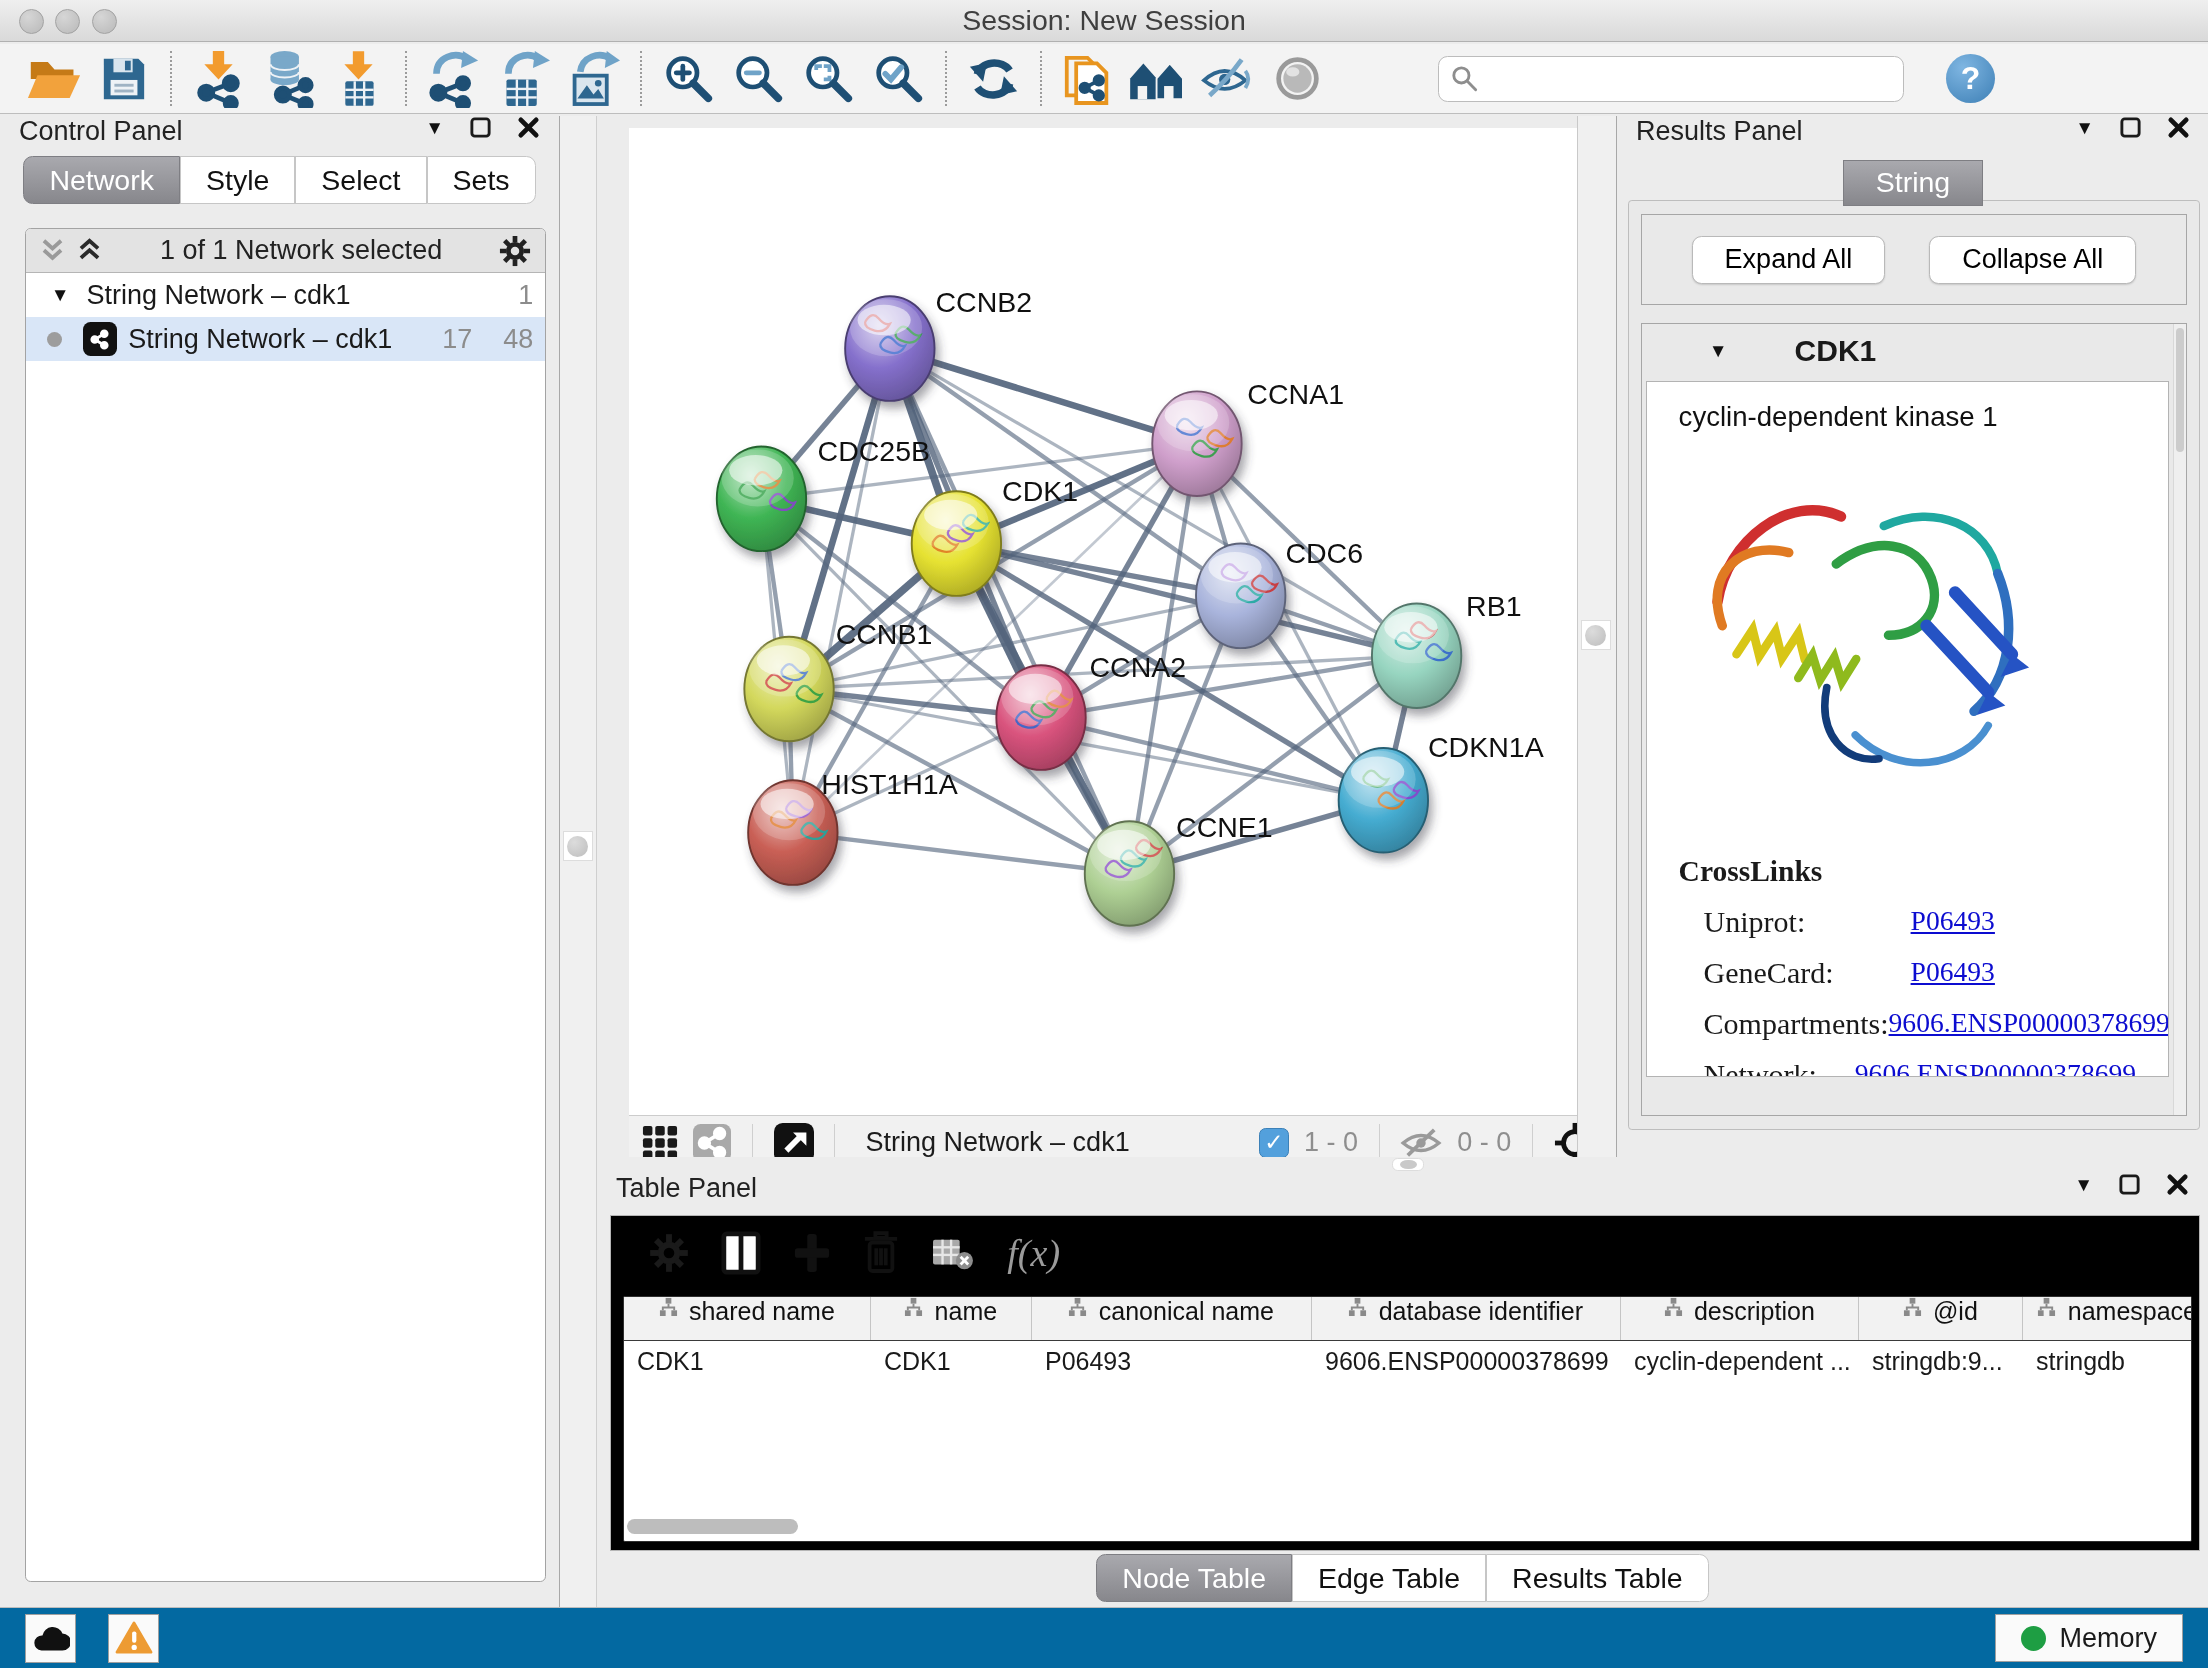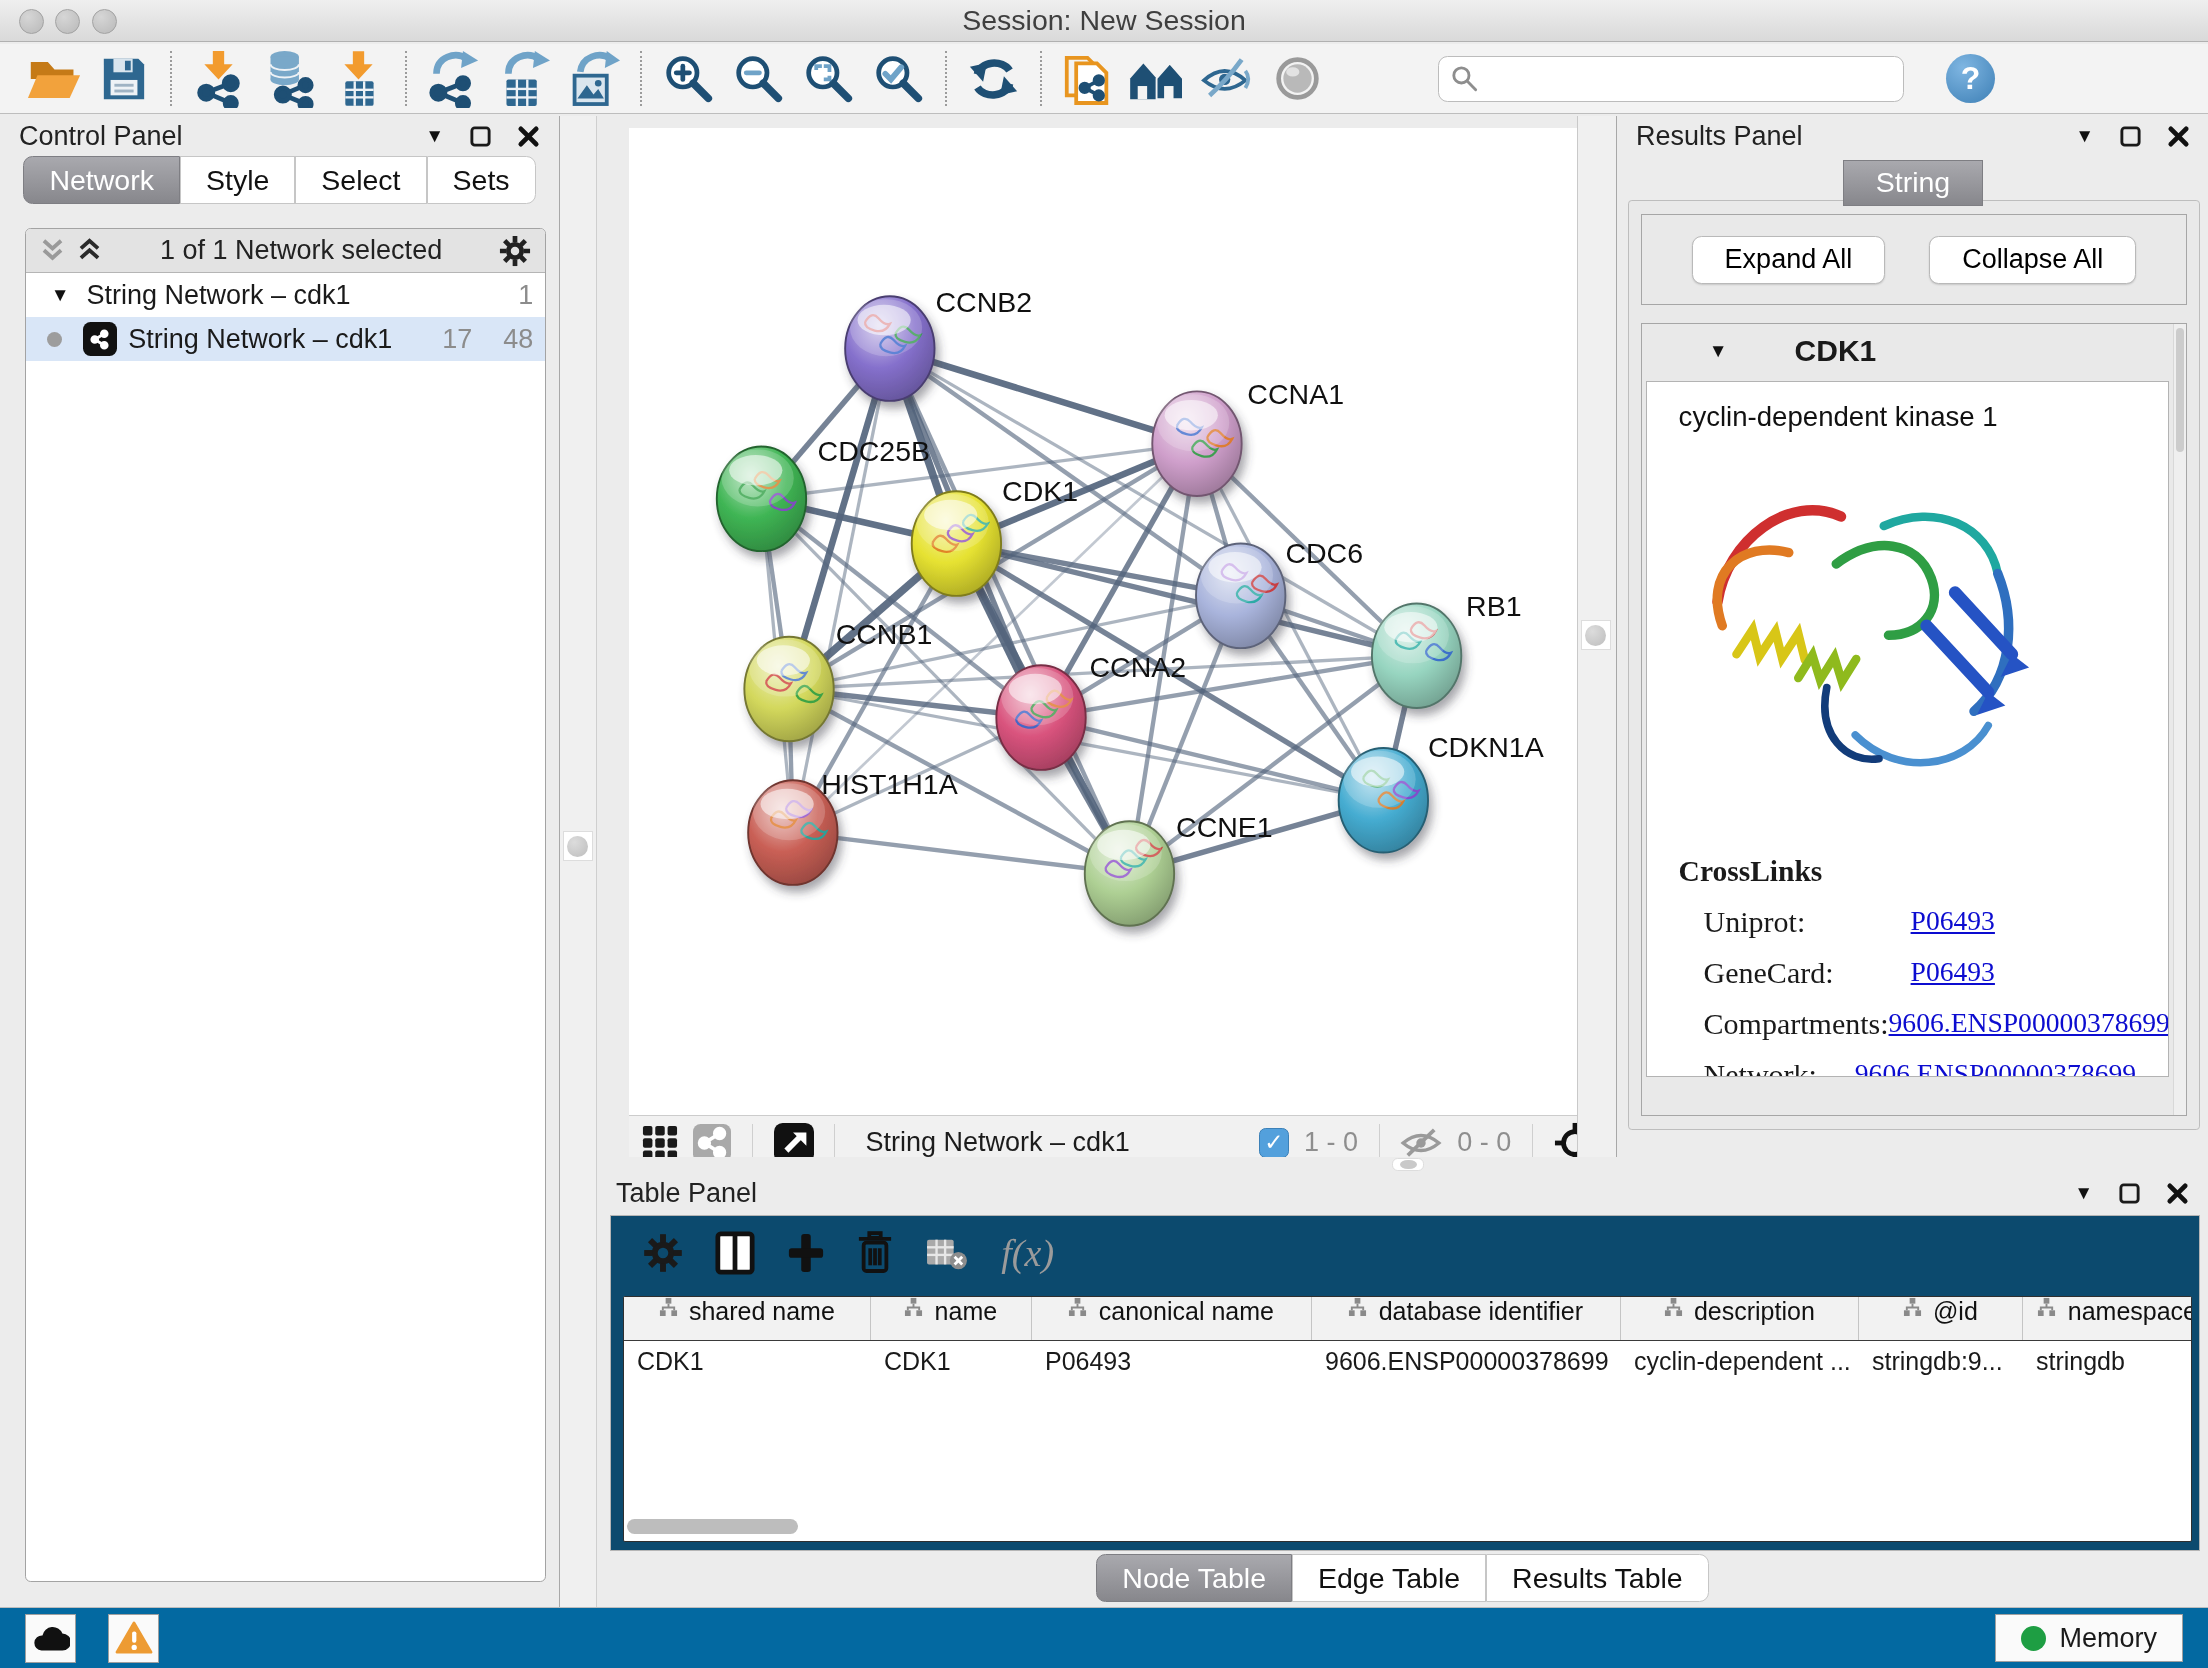--- a/index.html
+++ b/index.html
@@ -55,21 +55,21 @@
   #results-panel { position:absolute; left:1020px; top:0; width:592px; height:1041px; background:#ececec; }
 
   #h-split { position:absolute; left:0; top:1041px; width:1611px; height:15px; background:#ececec; }
   #h-split .hknob { position:absolute; left:795px; top:1px; width:32px; height:13.3px;
     background:#fff; border:1px solid #ddd; border-radius:5.7px; display:flex; align-items:center; justify-content:center; }
   #h-split .hknob i { width:17px; height:9.5px; border-radius:50%; background:#c9c9c9; }
 
   #table-panel { position:absolute; left:0; top:1057px; width:1611px; height:435px; background:#ececec; }
 
   
-  .panel-titlebar { height:40px; display:flex; align-items:center; padding:0 19px; }
+  .panel-titlebar { height:40px; display:flex; align-items:flex-start; padding:0 19px; }
   .panel-titlebar .pt-label { font-size:27px; color:#222; flex:1; }
   .pt-icons { display:flex; align-items:center; gap:25px; }
   .tri-glyph { font-size:19px; color:#111; }
   .float-icon svg, .close-icon svg { display:block; }
 
   
   .seg { display:flex; justify-content:center; }
   .seg .tab { font-size:28.5px; padding:5.7px 25px; background:#fff; border:1px solid #c6c6c6;
     color:#111; cursor:pointer; height:48px; display:flex; align-items:center; }
   .seg .tab:first-child { border-radius:9.5px 0 0 9.5px; }
@@ -112,21 +112,21 @@
   #gene-desc { font-size:27.6px; color:#111; }
   #ribbon { margin:17px 0 0 5.7px; }
   #crosslinks { font-family:"Liberation Serif","DejaVu Serif",serif; margin-top:25px; }
   #crosslinks .cl-h { font-size:29.5px; font-weight:bold; }
   .cl-row { display:flex; margin-top:17px; }
   .cl-row .cl-label { font-size:30px; width:207px; margin-left:25px; }
   .cl-row a { font-size:27.6px; color:#0c0cd0; text-decoration:underline; }
 
   
   #tp-box { position:absolute; left:13.3px; right:7.6px; top:42px; bottom:57px;
-    background:#0c4a6e; border:1px solid #b5b5b5; }
+    background:#000000; border:1px solid #b5b5b5;padding-left:6px; }
   #tp-toolbar { height:74px; display:flex; align-items:center; gap:32px; padding:0 32px; }
   #fx-label { font-family:"Liberation Serif","DejaVu Serif",serif; font-style:italic;
     font-size:38px; color:#9b9b9b; }
   #tp-table { position:absolute; left:11.4px; right:7.6px; top:80px; bottom:7.6px; background:#fff;
     border:1.9px solid #2f2f2f; border-radius:1.9px; overflow:hidden; }
   #tp-header { display:flex; height:44px; background:#f2f2f2; border-bottom:1.9px solid #3a3a3a; }
   .th { display:flex; justify-content:center; gap:11.4px; font-size:25px;
     color:#111; border-right:1px solid #c5c5c5; overflow:hidden; white-space:nowrap; flex:none; }
   .tr { display:flex; height:44px; }
   .td { font-size:25px; padding:5.7px 13.3px; white-space:nowrap; overflow:hidden; flex:none; }

